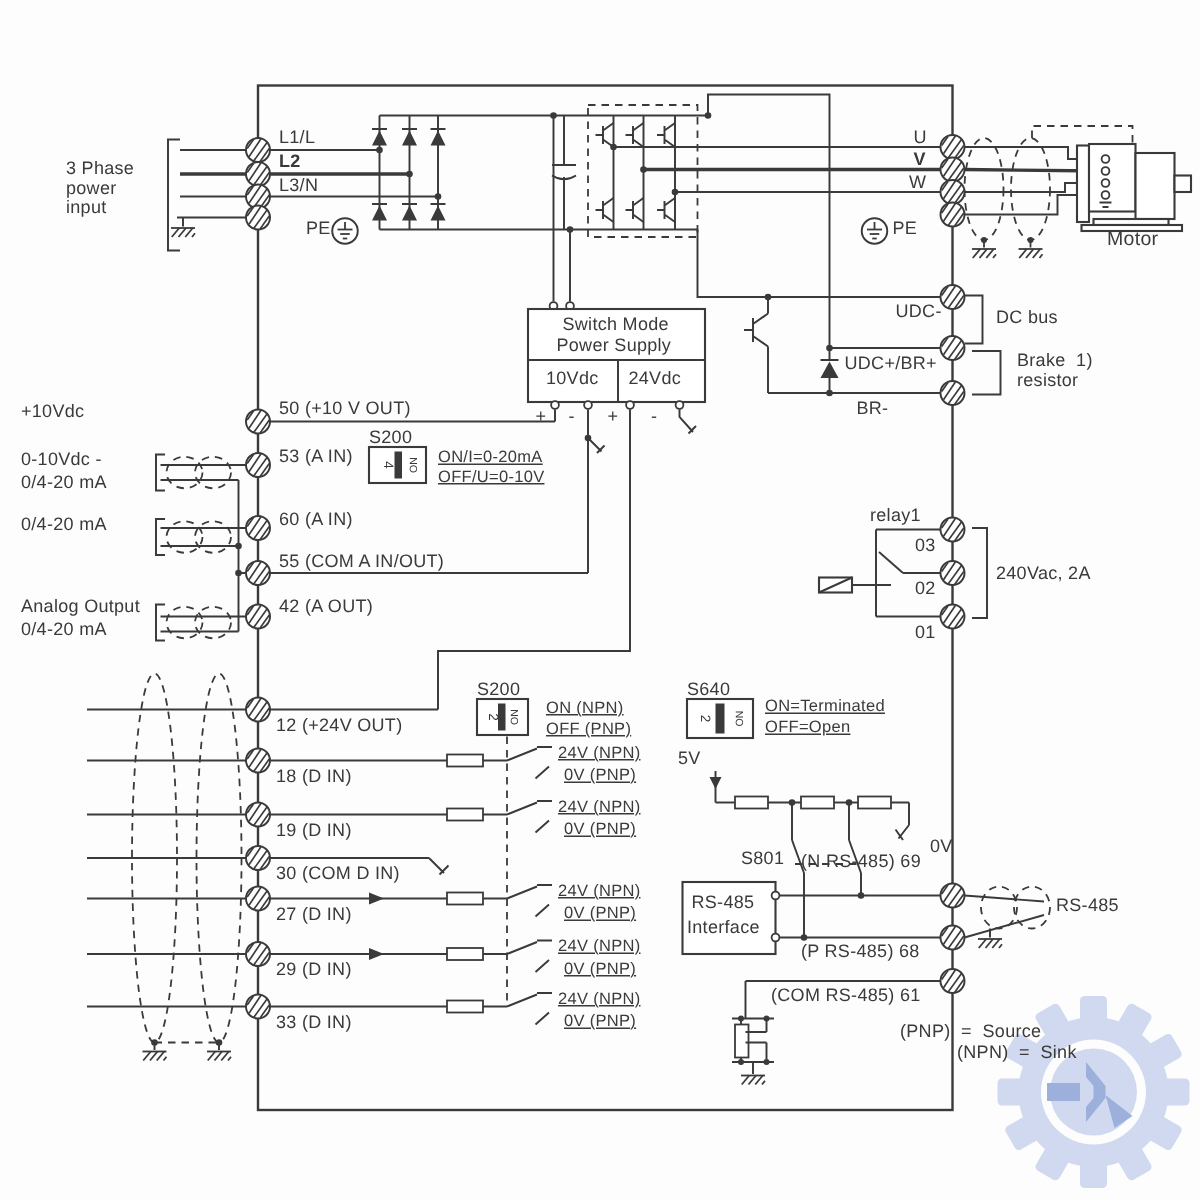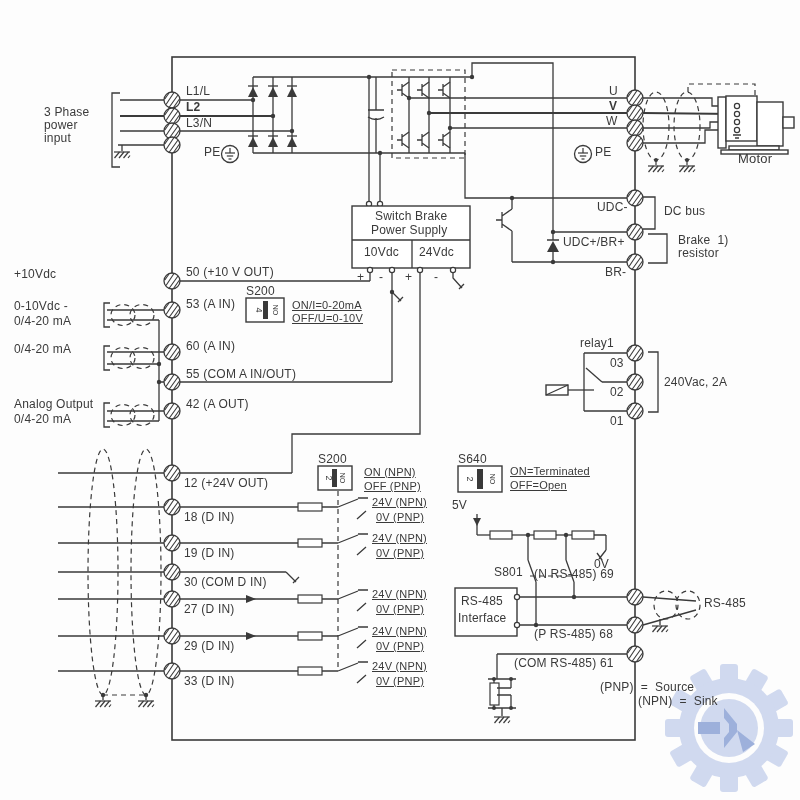--- a/index.html
+++ b/index.html
@@ -361,26 +361,26 @@
 <div class="lbl" style="left:204px;top:146px">PE</div>
 
 <div class="lbl" style="left:609px;top:85px">U</div>
 <div class="lbl b" style="left:609px;top:100px">V</div>
 <div class="lbl" style="left:606px;top:115px">W</div>
 <div class="lbl" style="left:595px;top:146px">PE</div>
 <div class="lbl" style="left:738px;top:152px;font-size:13px">Motor</div>
 
 <div class="lbl" style="left:597px;top:201px">UDC-</div>
 <div class="lbl" style="left:563px;top:236px">UDC+/BR+</div>
-<div class="lbl" style="left:605px;top:266px">BR-</div>
+<div class="lbl" style="left:571px;top:266px">BR-</div>
 <div class="lbl" style="left:664px;top:205px">DC bus</div>
 <div class="lbl" style="left:678px;top:234px">Brake  1)</div>
 <div class="lbl" style="left:678px;top:247px">resistor</div>
 
-<div class="lbl" style="left:375px;top:210px">Switch Brake</div>
+<div class="lbl" style="left:375px;top:210px">Switch Mode</div>
 <div class="lbl" style="left:371px;top:224px">Power Supply</div>
 <div class="lbl" style="left:364px;top:246px">10Vdc</div>
 <div class="lbl" style="left:419px;top:246px">24Vdc</div>
 <div class="lbl" style="left:357px;top:271px">+</div>
 <div class="lbl" style="left:379px;top:271px">-</div>
 <div class="lbl" style="left:405px;top:271px">+</div>
 <div class="lbl" style="left:434px;top:271px">-</div>
 
 <div class="lbl" style="left:14px;top:268px">+10Vdc</div>
 <div class="lbl" style="left:186px;top:266px">50 (+10 V OUT)</div>
@@ -421,21 +421,21 @@
 <div class="lbl sm" style="left:376px;top:603px">0V (PNP)</div>
 <div class="lbl sm" style="left:372px;top:625px">24V (NPN)</div>
 <div class="lbl sm" style="left:376px;top:640px">0V (PNP)</div>
 <div class="lbl sm" style="left:372px;top:660px">24V (NPN)</div>
 <div class="lbl sm" style="left:376px;top:675px">0V (PNP)</div>
 
 <div class="lbl" style="left:458px;top:453px">S640</div>
 <div class="lbl sm" style="left:510px;top:465px">ON=Terminated</div>
 <div class="lbl sm" style="left:510px;top:479px">OFF=Open</div>
 <div class="lbl" style="left:452px;top:499px">5V</div>
-<div class="lbl" style="left:594px;top:558px">0V</div>
+<div class="lbl" style="left:620px;top:558px">0V</div>
 <div class="lbl" style="left:494px;top:566px">S801</div>
 <div class="lbl" style="left:461px;top:595px">RS-485</div>
 <div class="lbl" style="left:458px;top:612px">Interface</div>
 <div class="lbl" style="left:534px;top:568px">(N RS-485) 69</div>
 <div class="lbl" style="left:534px;top:628px">(P RS-485) 68</div>
 <div class="lbl" style="left:514px;top:657px">(COM RS-485) 61</div>
 <div class="lbl" style="left:704px;top:597px">RS-485</div>
 
 <div class="lbl" style="left:600px;top:681px">(PNP)  =  Source</div>
 <div class="lbl" style="left:638px;top:695px">(NPN)  =  Sink</div>

